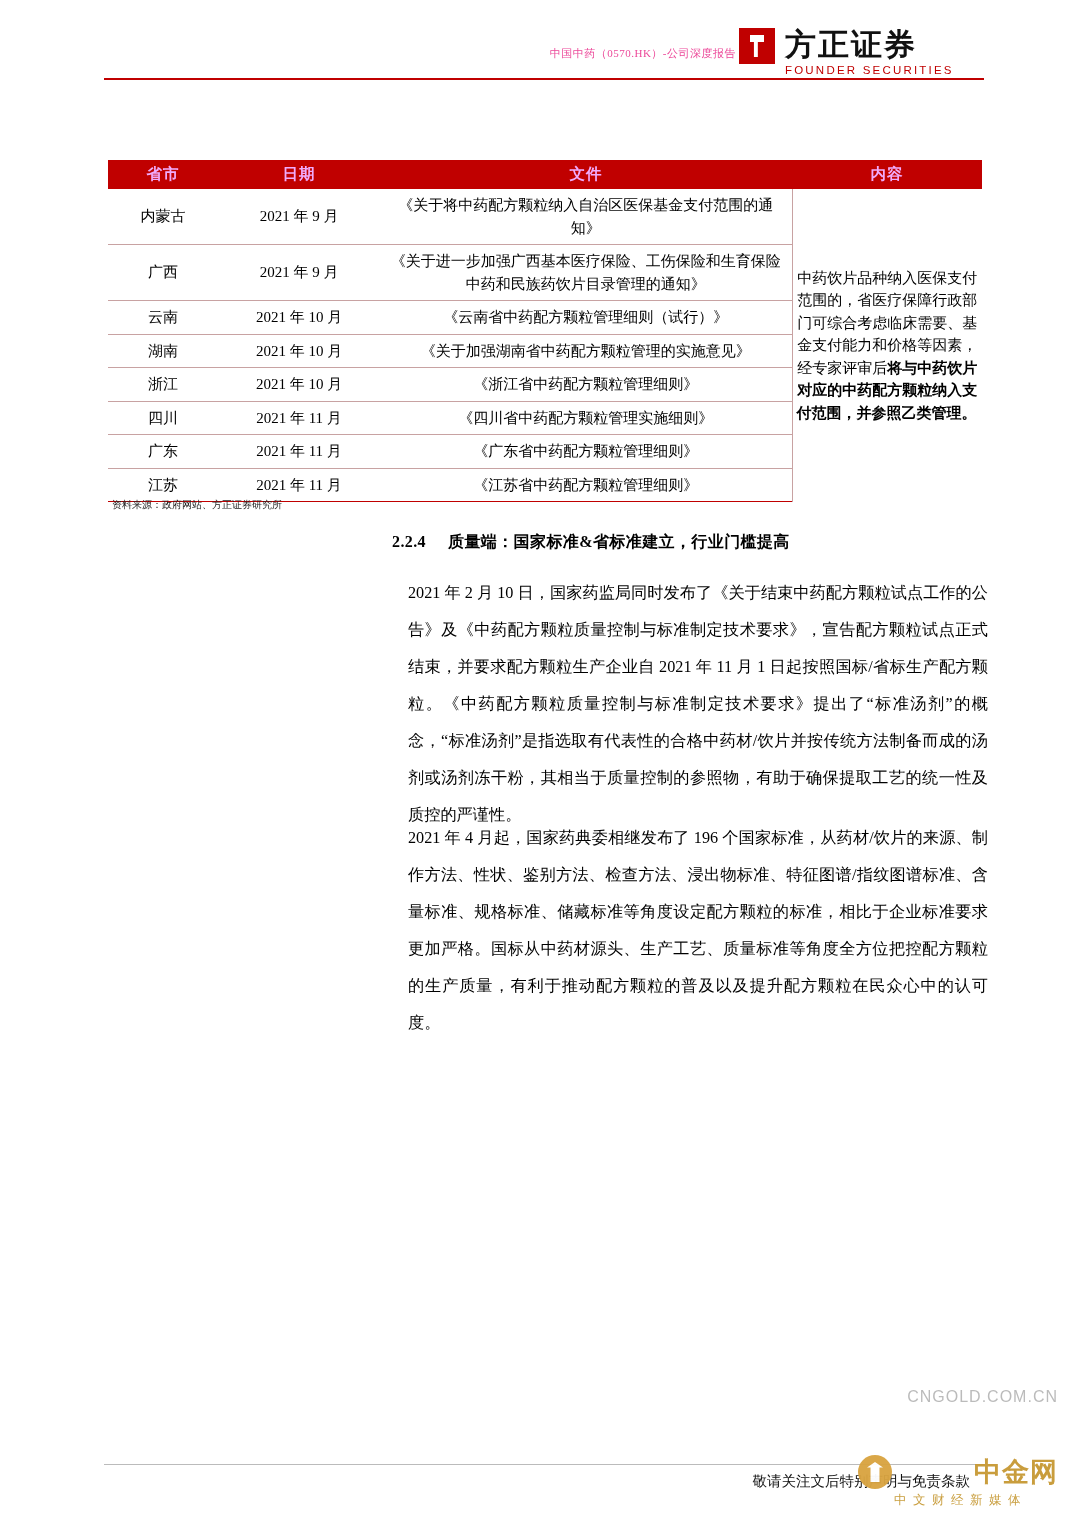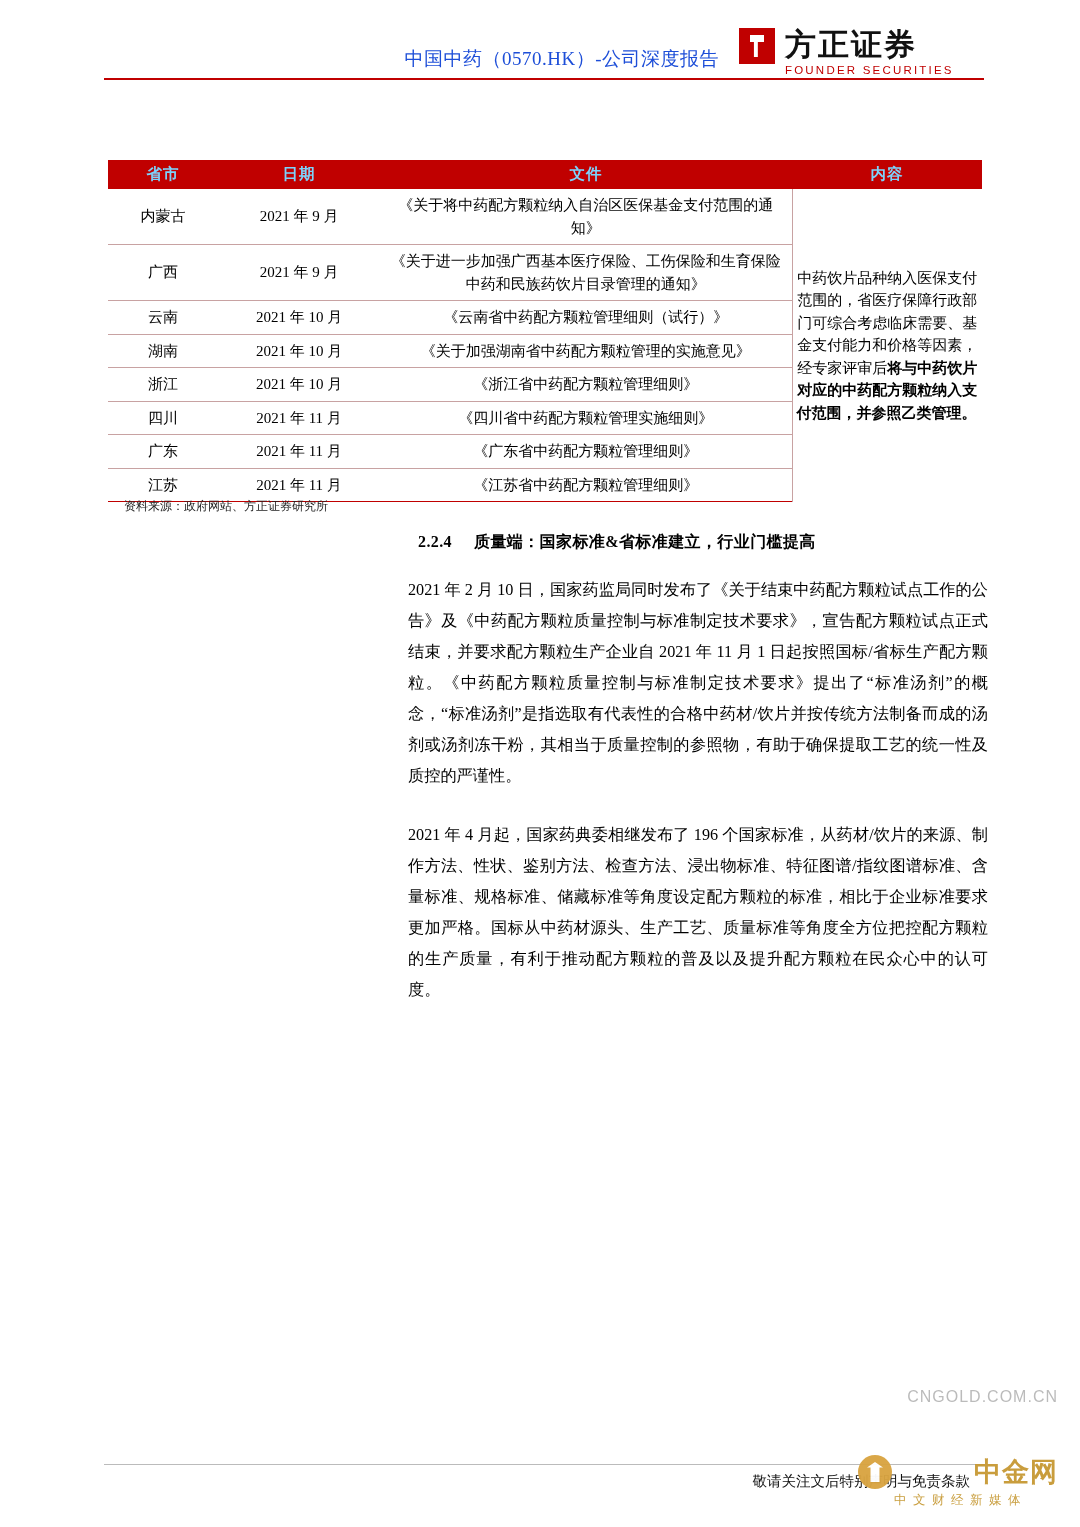--- a/index.html
+++ b/index.html
@@ -25,25 +25,25 @@
   
   .header {
     position: absolute;
     top: 24px;
     left: 104px;
     right: 96px;
     height: 56px;
   }
   .header-title {
     position: absolute;
-    right: 265px;
+    right: 248px;
     top: 22px;
-    font-size: 19px;
+    font-size: 11px;
     letter-spacing: 0.5px;
-    color: #1d4ed8;
+    color: #ec4899;
     white-space: nowrap;
     font-family: "Liberation Serif", serif;
   }
   .logo {
     position: absolute;
     right: 0;
     top: 0;
     width: 245px;
     height: 58px;
   }
@@ -114,21 +114,21 @@
     width: 866px;
   }
   table.t {
     border-collapse: collapse;
     width: 866px;
     table-layout: fixed;
     font-size: 15px;
   }
   table.t th {
     background: #c00000;
-    color: #7dd3fc;
+    color: #f0abfc;
     font-weight: bold;
     font-size: 15.5px;
     height: 27px;
     border: none;
     letter-spacing: 1px;
   }
   table.t td {
     border-bottom: 1px solid #c8a2a2;
     text-align: center;
     vertical-align: middle;
@@ -150,44 +150,44 @@
     line-height: 1.62;
     text-align: justify;
     text-align-last: left;
     font-size: 14.5px;
     vertical-align: top;
   }
   .c-content b { font-weight: bold; }
   .src {
     position: absolute;
     top: 498px;
-    left: 124px;
-    font-size: 12px;
+    left: 112px;
+    font-size: 10px;
     color: #222;
     font-family: Liberation Sans, sans-serif;
   }
 
   
   .h3 {
     position: absolute;
     top: 532px;
-    left: 418px;
+    left: 392px;
     font-size: 16px;
     font-weight: bold;
     letter-spacing: 0.4px;
     white-space: nowrap;
   }
   .h3 .num { margin-right: 22px; }
 
   .para {
     position: absolute;
     left: 408px;
     width: 580px;
     font-size: 16.2px;
-    line-height: 31px;
+    line-height: 37px;
     text-align: justify;
     text-indent: 0;
     font-family: "Liberation Serif", "DejaVu Serif", serif;
   }
   #para1 { top: 575px; }
   #para2 { top: 820px; }
 
   
   .footer-rule {
     position: absolute;

